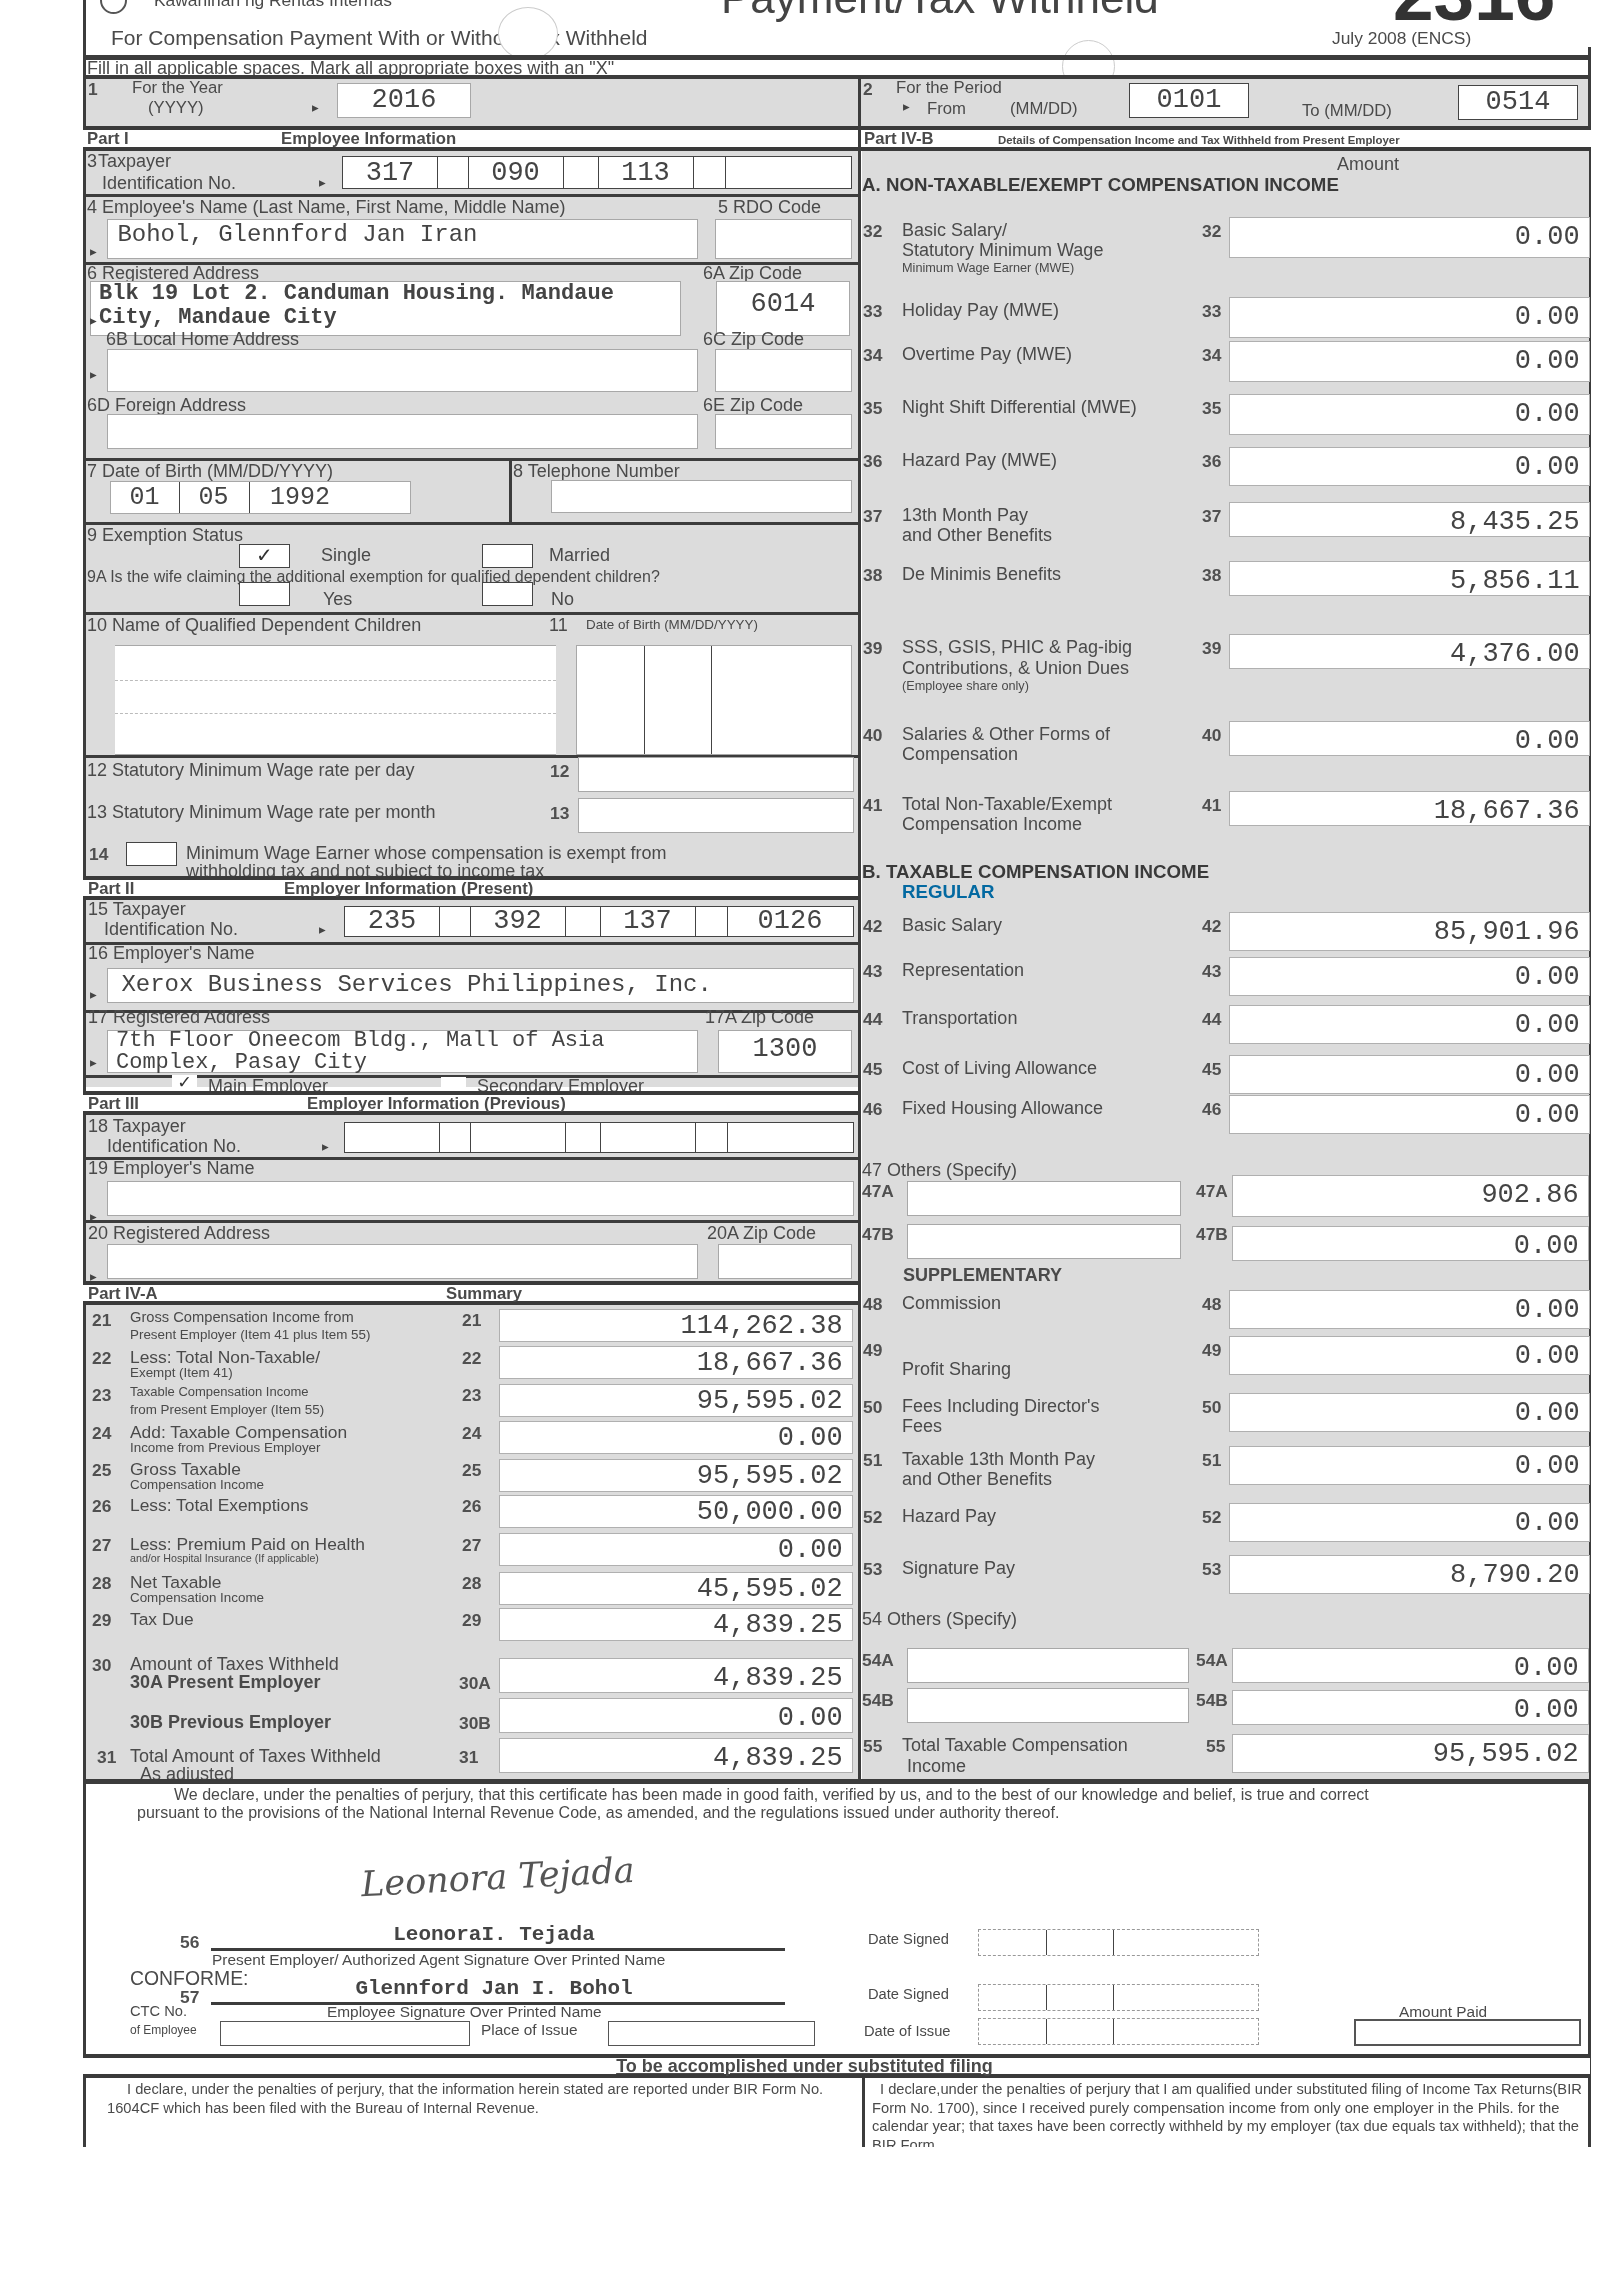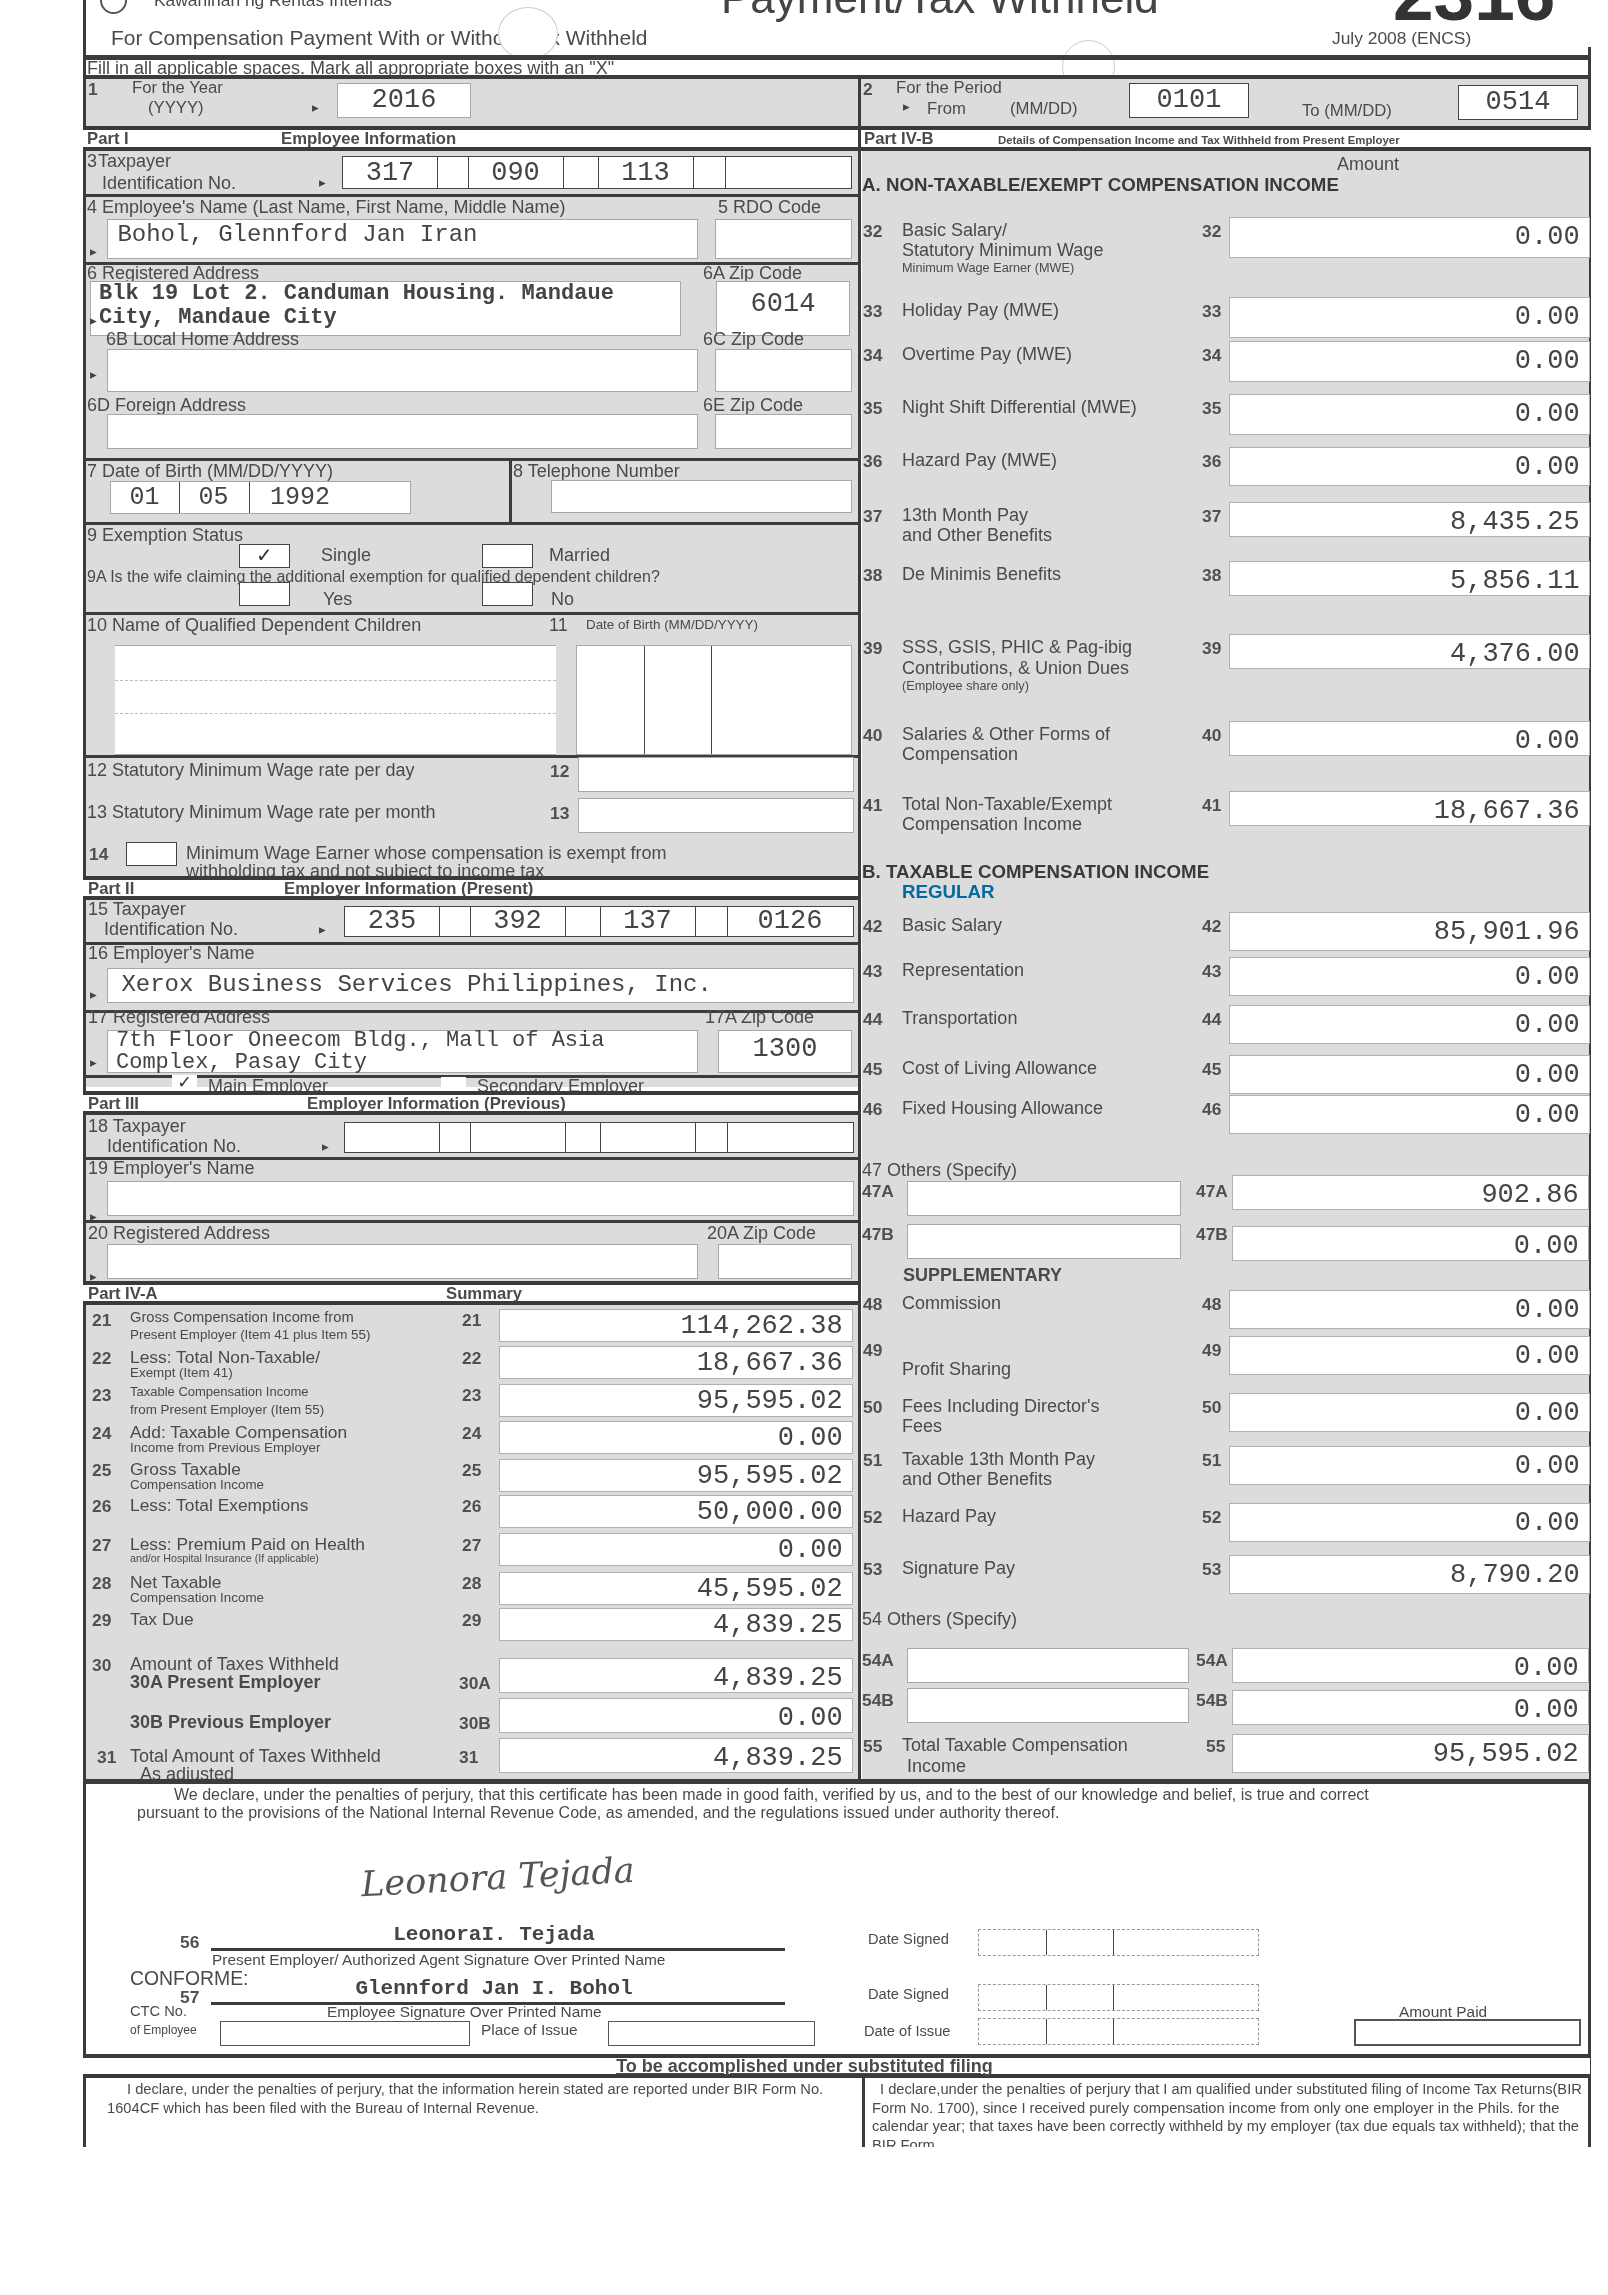--- a/index.html
+++ b/index.html
@@ -367,21 +367,21 @@
     <div class="num" style="left:863px;top:1099px;">46</div>
     <div class="abs lbl" style="left:902px;top:1099px;">Fixed Housing Allowance</div>
     <div class="num" style="left:1202px;top:1099px;">46</div>
     <div class="amt" style="left:1229px;top:1095px;width:361px;height:39px;">0.00</div>
   </div>
 
 <div class="abs lbl" style="left:862px;top:1161px;">47  Others (Specify)</div>
 <div class="num" style="left:862px;top:1181px;">47A</div>
 <div class="abs box" style="left:907px;top:1181px;width:274px;height:35px;"></div>
 <div class="num" style="left:1196px;top:1181px;">47A</div>
-<div class="amt" style="left:1232px;top:1175px;width:357px;height:35px;">902.86</div>
+<div class="amt" style="left:1232px;top:1175px;width:357px;height:42px;">902.86</div>
 <div class="num" style="left:862px;top:1224px;">47B</div>
 <div class="abs box" style="left:907px;top:1224px;width:274px;height:35px;"></div>
 <div class="num" style="left:1196px;top:1224px;">47B</div>
 <div class="amt" style="left:1232px;top:1226px;width:357px;height:35px;">0.00</div>
 
 <div class="abs lbl lbl-b" style="left:903px;top:1266px;">SUPPLEMENTARY</div>
 <div id="rows-c">
     <div class="num" style="left:863px;top:1294px;">48</div>
     <div class="abs lbl" style="left:902px;top:1294px;">Commission</div>
     <div class="num" style="left:1202px;top:1294px;">48</div>

